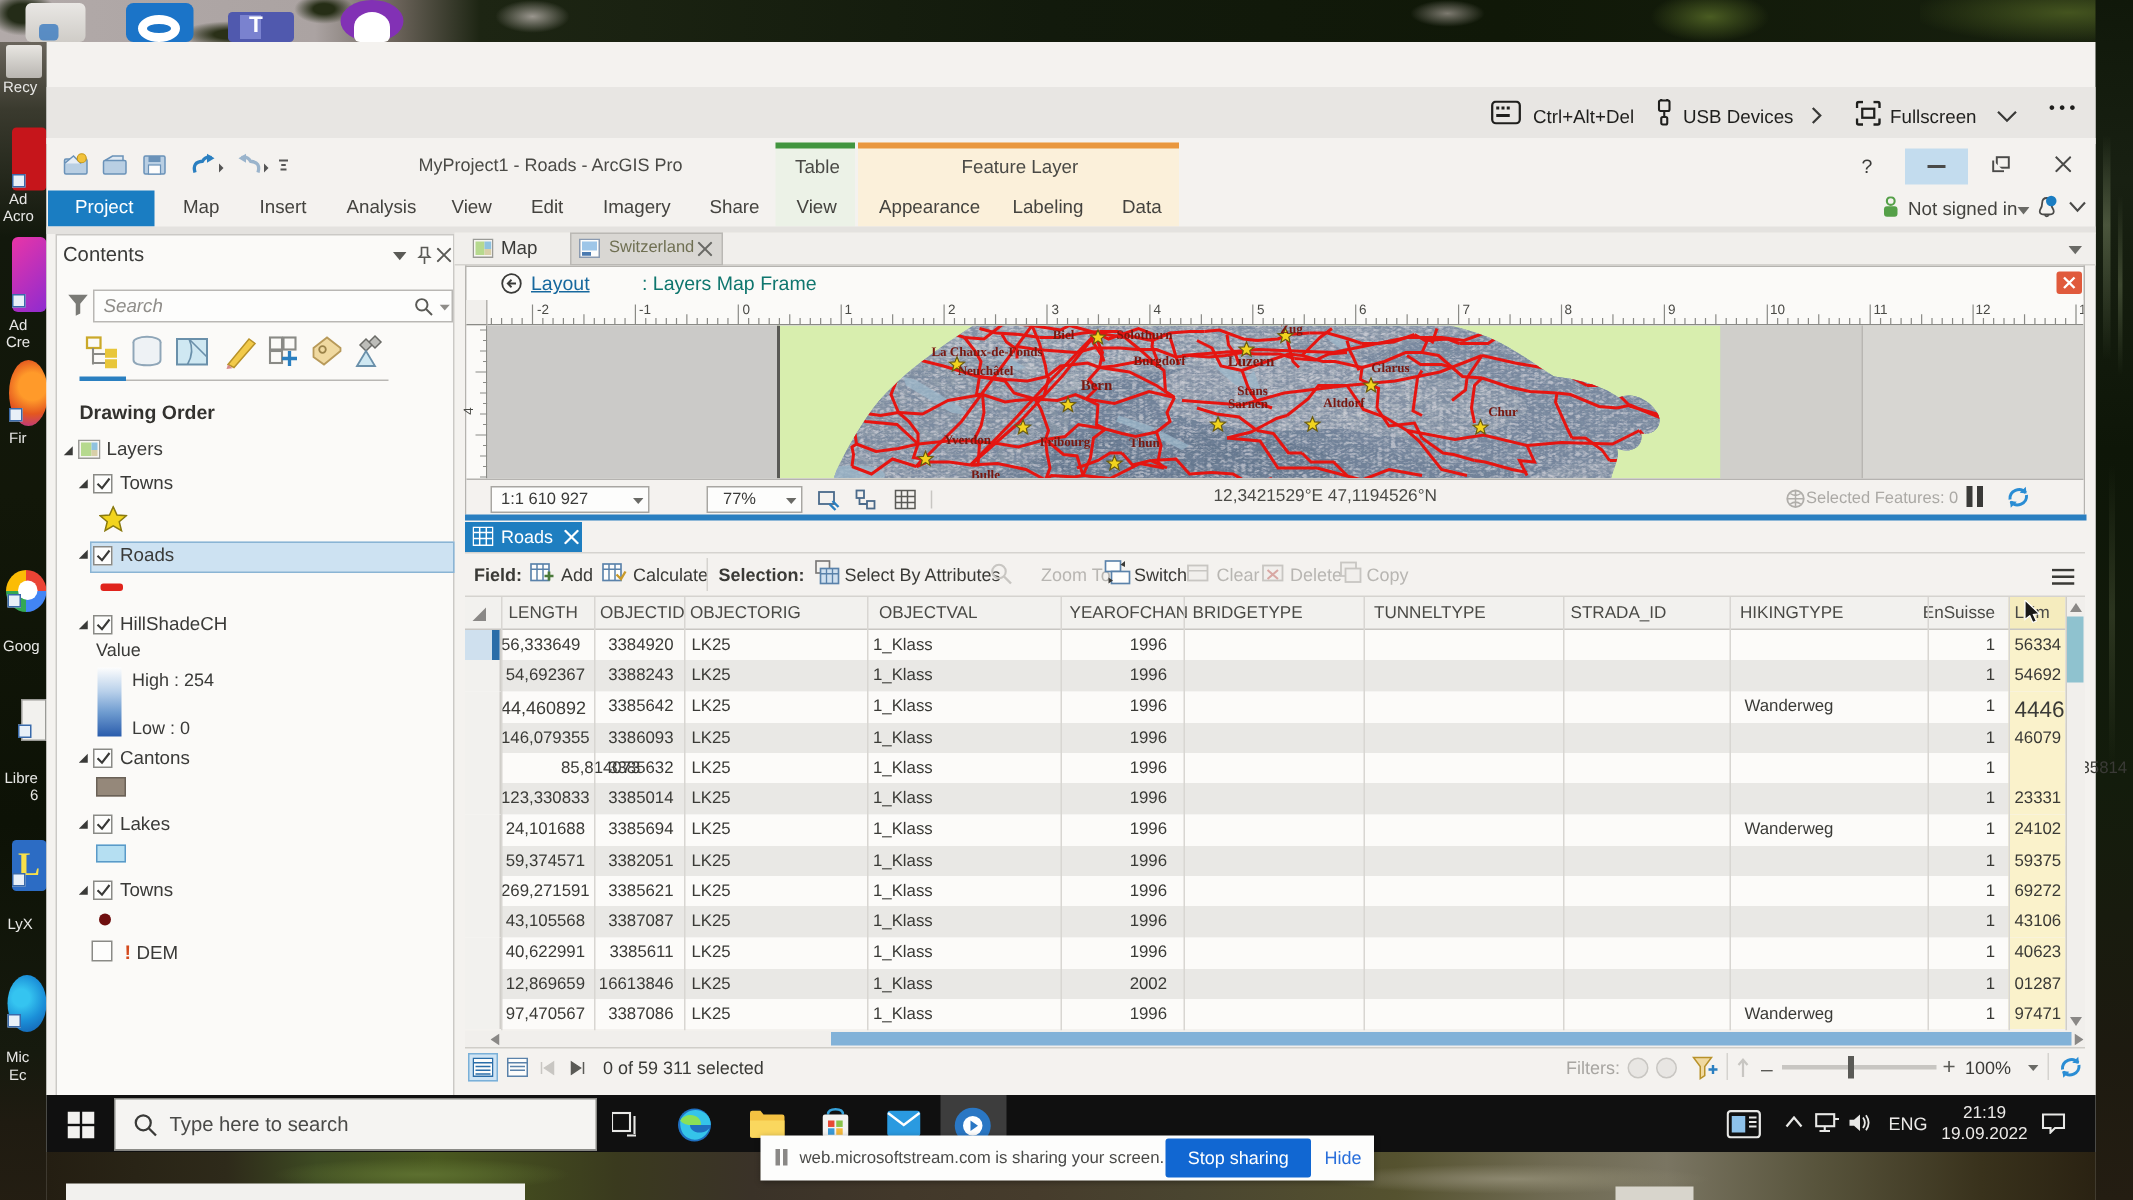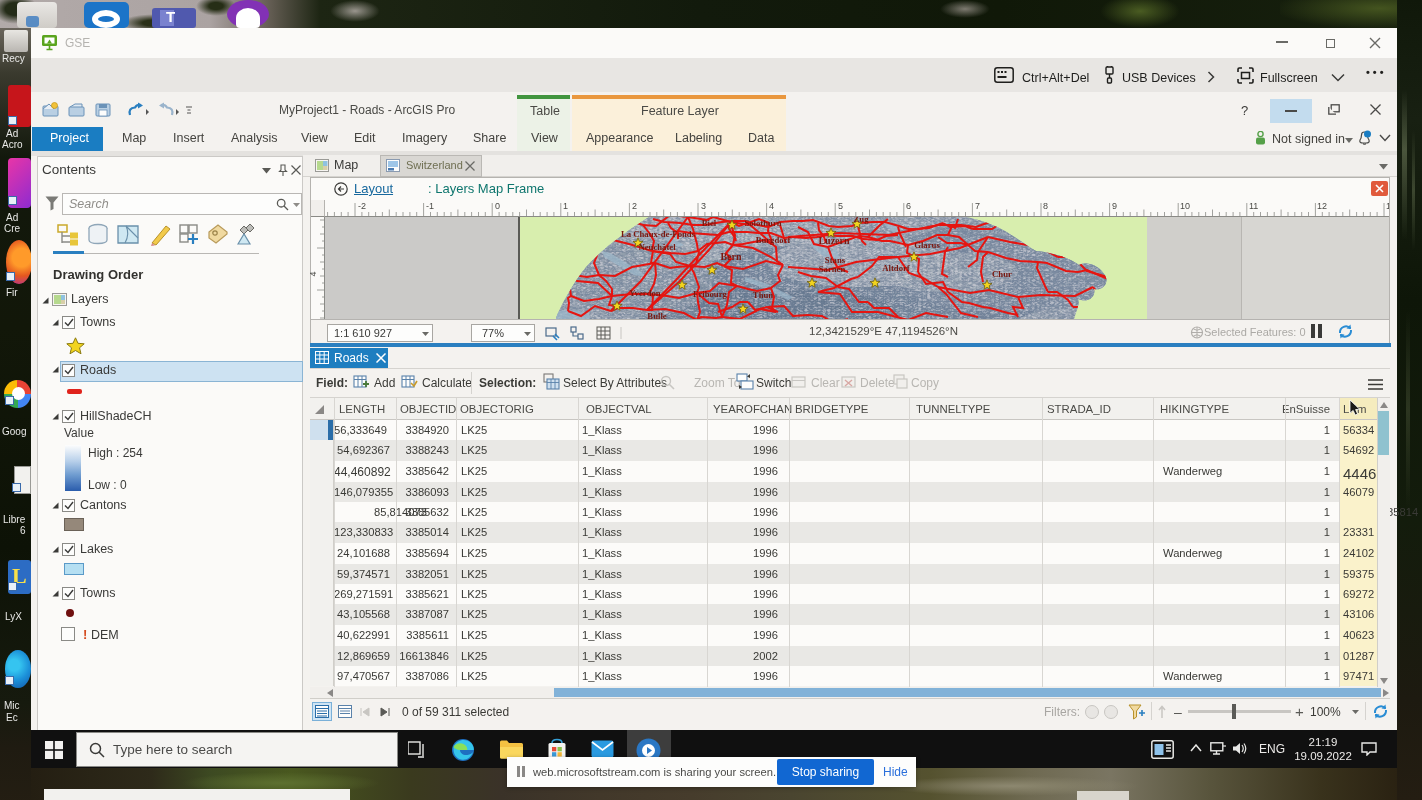--- a/index.html
+++ b/index.html
@@ -63,34 +63,20 @@
 <div class="abs" style="left:8px;top:116px;width:9px;height:9px;background:#e8f0f8;border:1px solid #3a6aaa;"></div>
 <div class="abs" style="left:8px;top:196px;width:9px;height:9px;background:#e8f0f8;border:1px solid #3a6aaa;"></div>
 <div class="abs" style="left:6px;top:272px;width:9px;height:9px;background:#e8f0f8;border:1px solid #3a6aaa;"></div>
 <div class="abs" style="left:5px;top:396px;width:9px;height:9px;background:#e8f0f8;border:1px solid #3a6aaa;"></div>
 <div class="abs" style="left:12px;top:483px;width:9px;height:9px;background:#e8f0f8;border:1px solid #3a6aaa;"></div>
 <div class="abs" style="left:8px;top:582px;width:9px;height:9px;background:#e8f0f8;border:1px solid #3a6aaa;"></div>
 <div class="abs" style="left:5px;top:676px;width:9px;height:9px;background:#e8f0f8;border:1px solid #3a6aaa;"></div>
 
 <div class="abs" id="gse" style="left:31px;top:28px;width:1366px;height:772px;background:#f4f2ef;">
 
-  <div class="abs" style="left:0;top:0;width:1366px;height:30px;background:#fbfaf8;">
-    <svg class="abs" style="left:10px;top:6px;" width="17" height="17" viewBox="0 0 17 17">
-      <rect x="1" y="1" width="15" height="11" rx="1.5" fill="#5aa41e"></rect>
-      <rect x="3.5" y="3.5" width="10" height="6" fill="#fff"></rect>
-      <path d="M8.5 12 L8.5 15 M5.5 15.5 L11.5 15.5" stroke="#5aa41e" stroke-width="1.6" fill="none"></path>
-      <path d="M6 9.5 L8.5 5.5 L11 9.5 Z" fill="#5aa41e"></path>
-    </svg>
-    <div class="abs" style="left:34px;top:8px;font-size:12px;color:#b5b3af;">GSE</div>
-    <div class="abs" style="left:1245px;top:13px;width:12px;height:1.5px;background:#6a6a66;"></div>
-    <div class="abs" style="left:1295px;top:11px;width:9px;height:9px;border:1.4px solid #6a6a66;"></div>
-    <svg class="abs" style="left:1338px;top:9px;" width="12" height="12" viewBox="0 0 12 12">
-        <path d="M1 1 L11 11 M11 1 L1 11" stroke="#6a6a66" stroke-width="1.4"></path>
-      </svg>
-  </div>
 
   <div class="abs" style="left:0;top:30px;width:1366px;height:34px;background:#e8e6e3;">
     <svg class="abs" style="left:963px;top:9px;" width="20" height="16" viewBox="0 0 20 16">
       <rect x="0.8" y="0.8" width="18.4" height="14.4" rx="2.5" fill="none" stroke="#1f1f1d" stroke-width="1.5"></rect>
       <rect x="3.5" y="4" width="2" height="2" fill="#1f1f1d"></rect>
         <rect x="7" y="4" width="2" height="2" fill="#1f1f1d"></rect>
         <rect x="10.5" y="4" width="2" height="2" fill="#1f1f1d"></rect>
       <rect x="3.5" y="9" width="9" height="2" fill="#1f1f1d"></rect>
     </svg>
     <div class="abs" style="left:991px;top:13px;font-size:12.5px;color:#1f1f1d;">Ctrl+Alt+Del</div>

